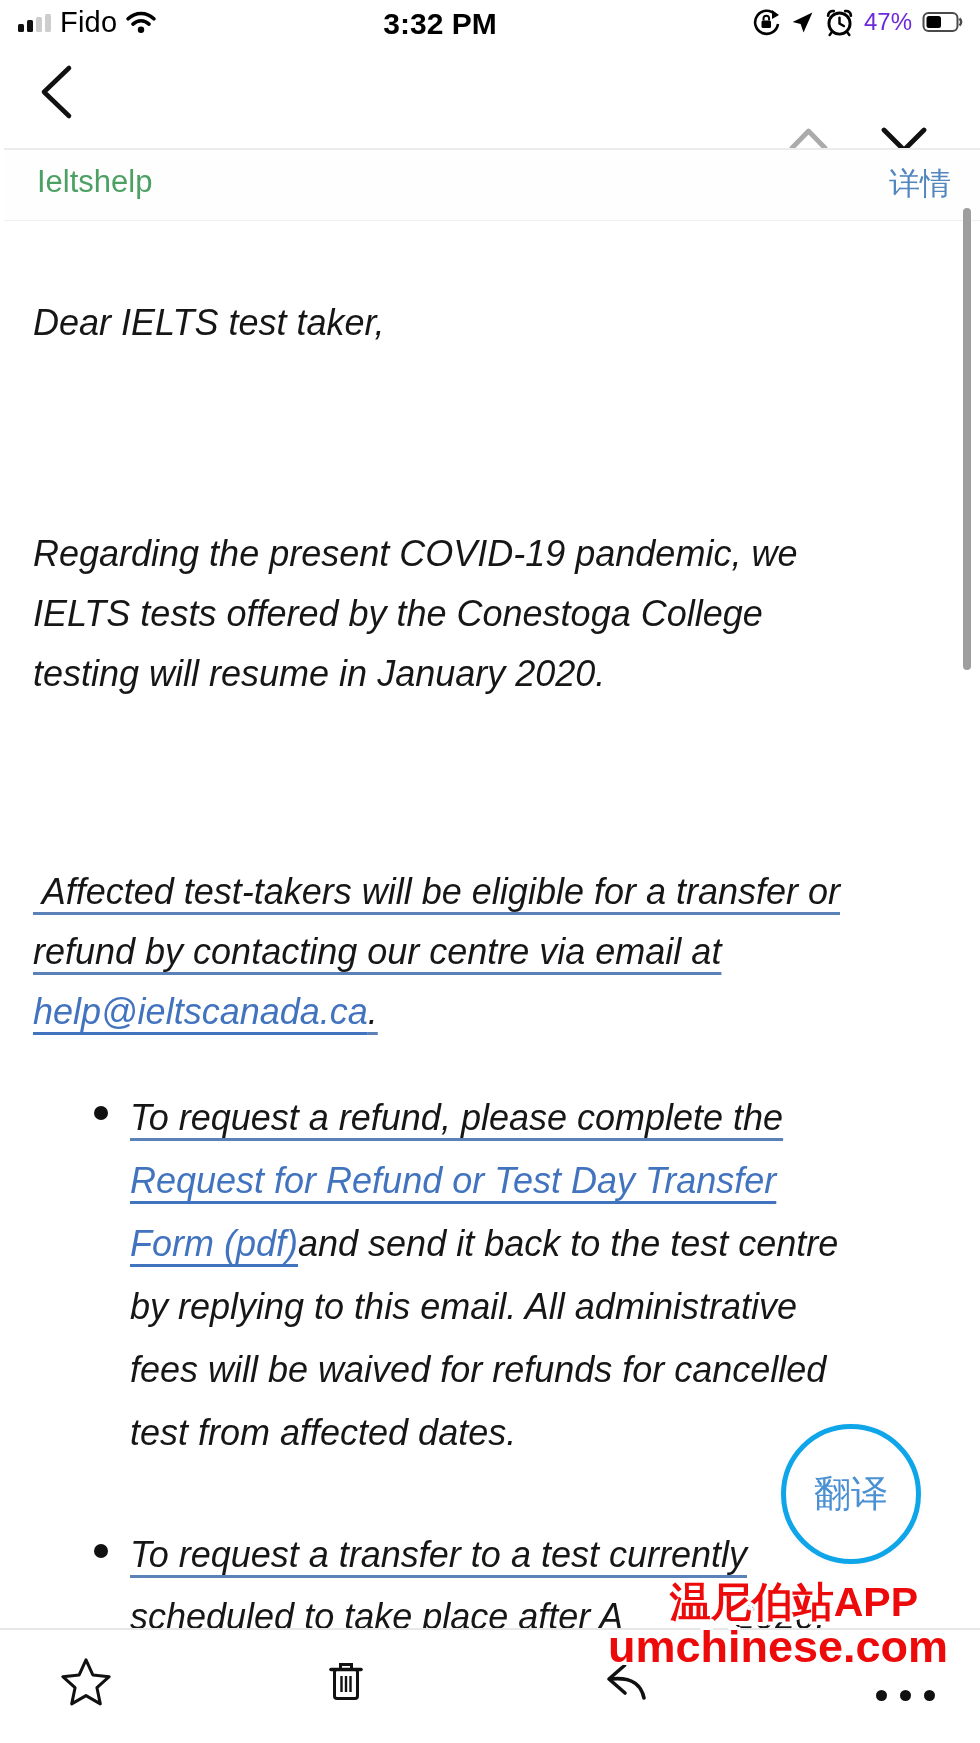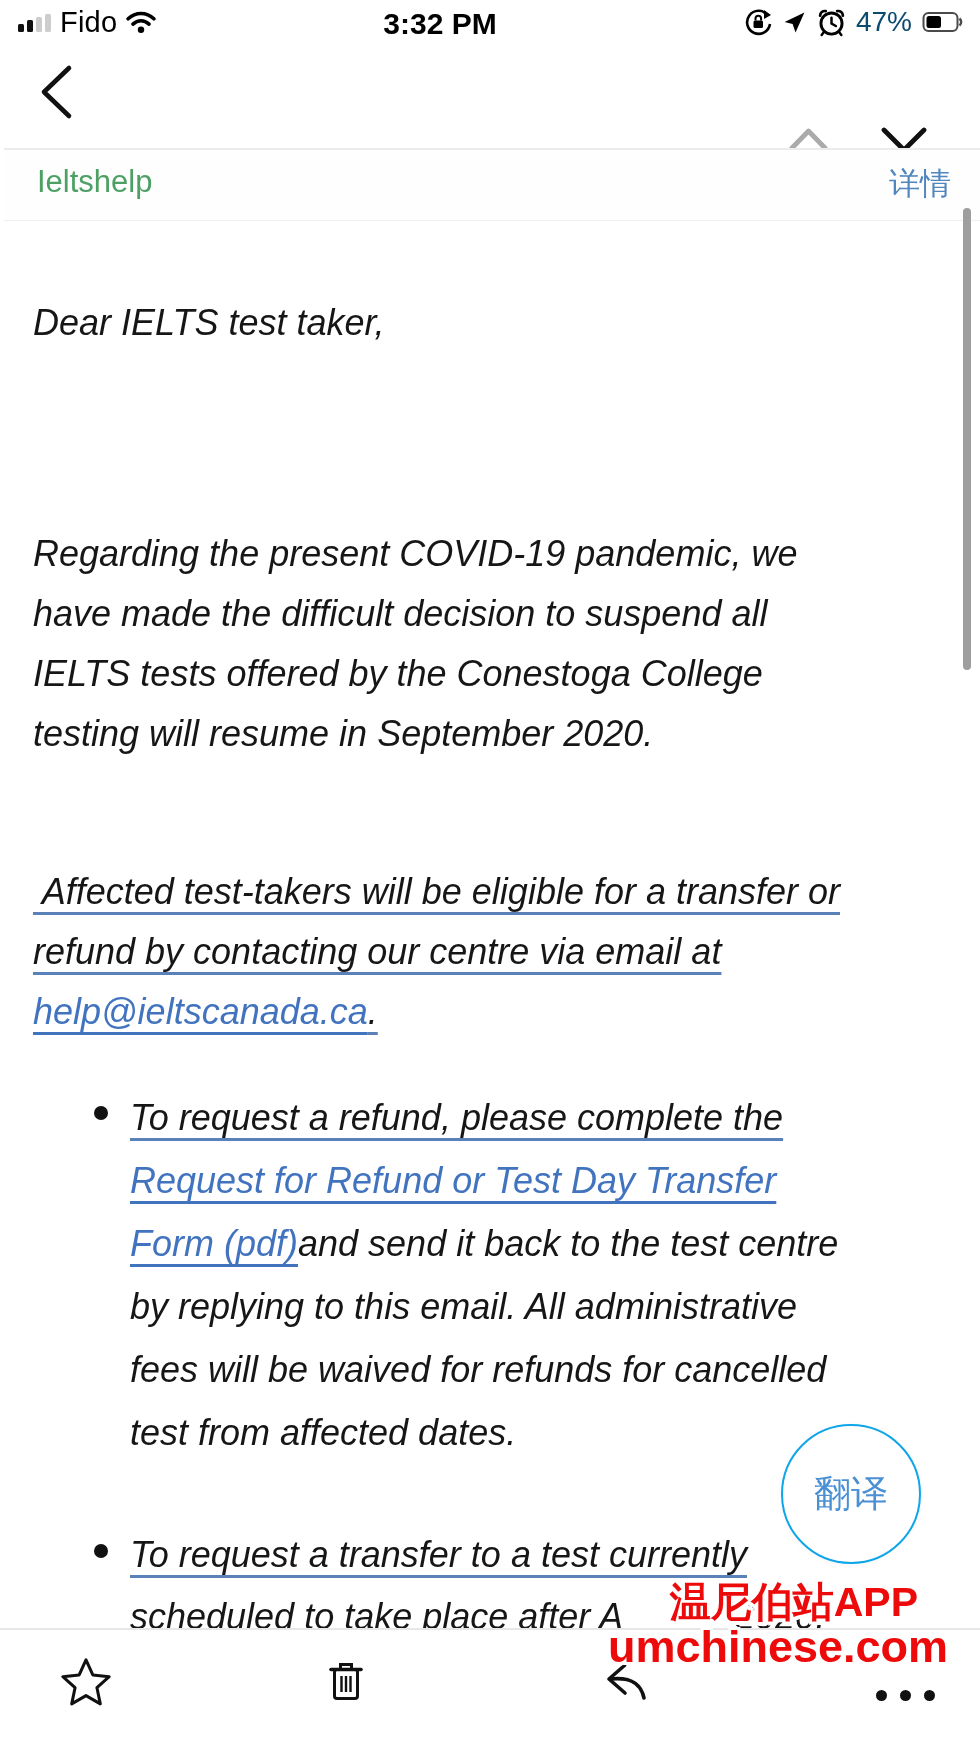--- a/index.html
+++ b/index.html
@@ -14,21 +14,21 @@
   .status-bar{ position:absolute; left:0; top:0; width:980px; height:44px;padding-left:37px; }
   .sb-left{ position:absolute; left:18px; top:0; height:44px; display:flex; align-items:center; gap:9px; }
   .sig{ display:flex; align-items:flex-end; gap:3px; height:20px; }
   .sig i{ display:block; width:6px; border-radius:1.5px; background:#111; }
   .sig i:nth-child(1){height:8px;} .sig i:nth-child(2){height:12px;}
   .sig i:nth-child(3){height:15px; background:#CDCDCD;} .sig i:nth-child(4){height:18px; background:#CDCDCD;}
   .carrier{ font-size:29px; color:#000; letter-spacing:.2px; }
   .sb-time{ position:absolute; left:440px; top:7px; transform:translateX(-50%);
     font-size:30px; font-weight:700; color:#000; }
   .sb-right{ position:absolute; right:16px; top:0; height:44px; display:flex; align-items:center; gap:10px; }
-  .pct{ font-size:28px; color:#0c4a6e; }
+  .pct{ font-size:24px; color:#6d28d9; }
   
   .nav-bar{ position:absolute; left:0; top:44px; width:980px; height:104px; background:#fff; }
   .back-btn{ position:absolute; left:38px; top:20px; width:36px; height:56px; cursor:pointer; }
   .chev-up{ position:absolute; left:789px; top:82px; width:39px; height:26px; }
   .chev-down{ position:absolute; left:881px; top:82px; width:46px; height:28px; cursor:pointer; }
   
   .sender-row{ position:absolute; left:4px; top:148px; width:980px; height:73px;
     border-top:2px solid #ECECEC; border-bottom:1px solid #F1F1F1; background:#FEFEFE; }
   .sender-name{ position:absolute; left:33px; top:14px; font-size:31px; color:#4CA064; }
   .details-link{ position:absolute; right:33px; top:13px; font-size:31px; color:#5186BE; cursor:pointer; }
@@ -47,21 +47,21 @@
   .dot{ position:absolute; left:0; top:20px; width:14px; height:14px; border-radius:50%; background:#111; }
   .u{ text-decoration:underline; text-decoration-color:#5B82B8; text-decoration-thickness:2.5px; text-underline-offset:8px; }
   a.link, .link{ color:#4273BF; text-decoration:underline; text-decoration-color:#4273BF;
     text-decoration-thickness:2.5px; text-underline-offset:8px; cursor:pointer; }
   .gap-u{ display:inline-block; width:112px; }
   
   .scrollbar{ position:absolute; left:963px; top:208px; width:8px; height:462px;
     background:#9E9E9E; border-radius:4px; }
   
   .fab{ position:absolute; left:781px; top:1424px; width:140px; height:140px; border-radius:50%;
-    background:rgba(255,255,255,0.9); border:2px solid #0ea5e9;
+    background:rgba(255,255,255,0.9); border:5px solid #0ea5e9;
     display:flex; align-items:center; justify-content:center; cursor:pointer;
     box-shadow:0 1px 6px rgba(0,0,0,0.04); z-index:5;font-family:Liberation Mono, monospace; }
   .fab span{ font-size:37px; color:#4A90D2; }
   
   .watermark{ position:absolute; left:608px; top:1580px; width:310px; text-align:right;
     z-index:6; font-weight:bold; color:#ED0A0A; pointer-events:none;
     text-shadow:-3px -3px 0 #fff, 3px -3px 0 #fff, -3px 3px 0 #fff, 3px 3px 0 #fff,
                 -4px 0 0 #fff, 4px 0 0 #fff, 0 -4px 0 #fff, 0 4px 0 #fff; }
   .wm1{ font-size:41px; line-height:44px; letter-spacing:0px; }
   .wm2{ font-size:45px; line-height:46px; font-family:"Liberation Sans",sans-serif; }
@@ -139,23 +139,22 @@
   </div>
 
   <div class="ebody">
 
     <div class="blk salutation">
       <div class="line">Dear IELTS test taker,</div>
     </div>
 
     <div class="blk para1">
       <div class="line">Regarding the present COVID-19 pandemic, we</div>
-      <div class="line">have made the difficult decision to suspend all</div>
       <div class="line">IELTS tests offered by the Conestoga College</div>
-      <div class="line">testing will resume in September 2020.</div>
+      <div class="line">testing will resume in January 2020.</div>
     </div>
 
     <div class="blk para2">
       <div class="line"><span class="u"> Affected test-takers will be eligible for a transfer or</span></div>
       <div class="line"><span class="u">refund by contacting our centre via email at</span></div>
       <div class="line"><a class="link">help@ieltscanada.ca</a><span class="u">.</span></div>
     </div>
 
     <div class="blk bul1 bullet">
       <span class="dot"></span>

